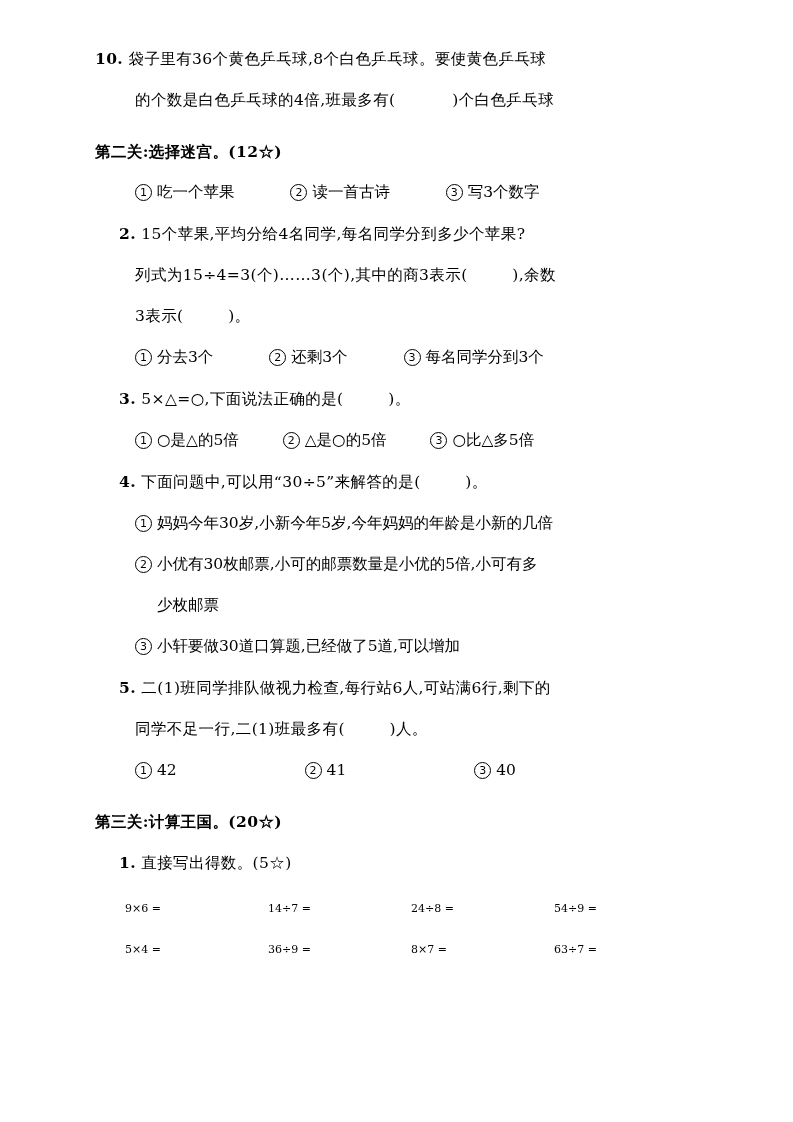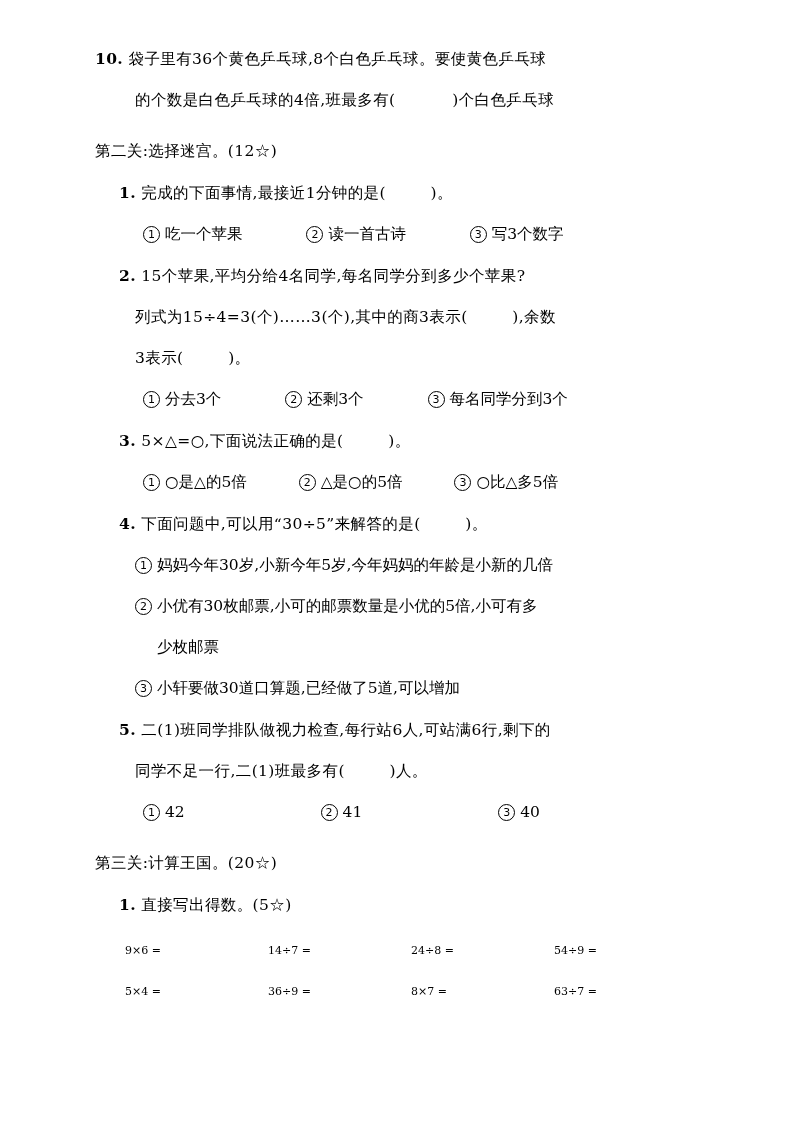--- a/index.html
+++ b/index.html
@@ -29,21 +29,21 @@
     width: 620px;
   }
   
   .line {
     font-size: 15.5px;
     line-height: 41px;
     white-space: nowrap;
     letter-spacing: 0.4px;
   }
   .bold {
-    font-weight: normal;
+    font-weight: bold;
   }
   .indent0 { padding-left: 0px; }
   .indent1 { padding-left: 24px; }
   .indent2 { padding-left: 40px; }
   .indent4 { padding-left: 62px; }
 
   .num {
     font-family: "DejaVu Serif", serif;
     font-weight: bold;
   }
@@ -59,21 +59,20 @@
     margin-top: 10px;
   }
   
   .opts {
     font-size: 15.5px;
     line-height: 41px;
     white-space: nowrap;
   }
   .opt {
     display: inline-block;
-    margin-left: 8px;
   }
   .circ {
     display: inline-block;
     width: 15px;
     height: 15px;
     border: 1px solid #000;
     border-radius: 50%;
     text-align: center;
     line-height: 15px;
     font-size: 11px;
@@ -122,26 +121,20 @@
       <div class="line indent2">
         <span>的个数是白色乒乓球的4倍,班最多有(</span>
         <span class="gap"></span>
         <span>)个白色乒乓球</span>
       </div>
     </div>
 
     <div class="line indent0 bold sect">第二关:选择迷宫。(12☆)</div>
 
     <div>
-      <div class="line indent1">
-        <span class="num">1.</span>
-        <span>完成的下面事情,最接近1分钟的是(</span>
-        <span class="gap-s"></span>
-        <span>)。</span>
-      </div>
       <div class="opts indent2">
         <span class="opt">
           <span class="circ">1</span><span>吃一个苹果</span>
         </span>
         <span class="gap"></span>
         <span class="opt">
           <span class="circ">2</span><span>读一首古诗</span>
         </span>
         <span class="gap"></span>
         <span class="opt">

